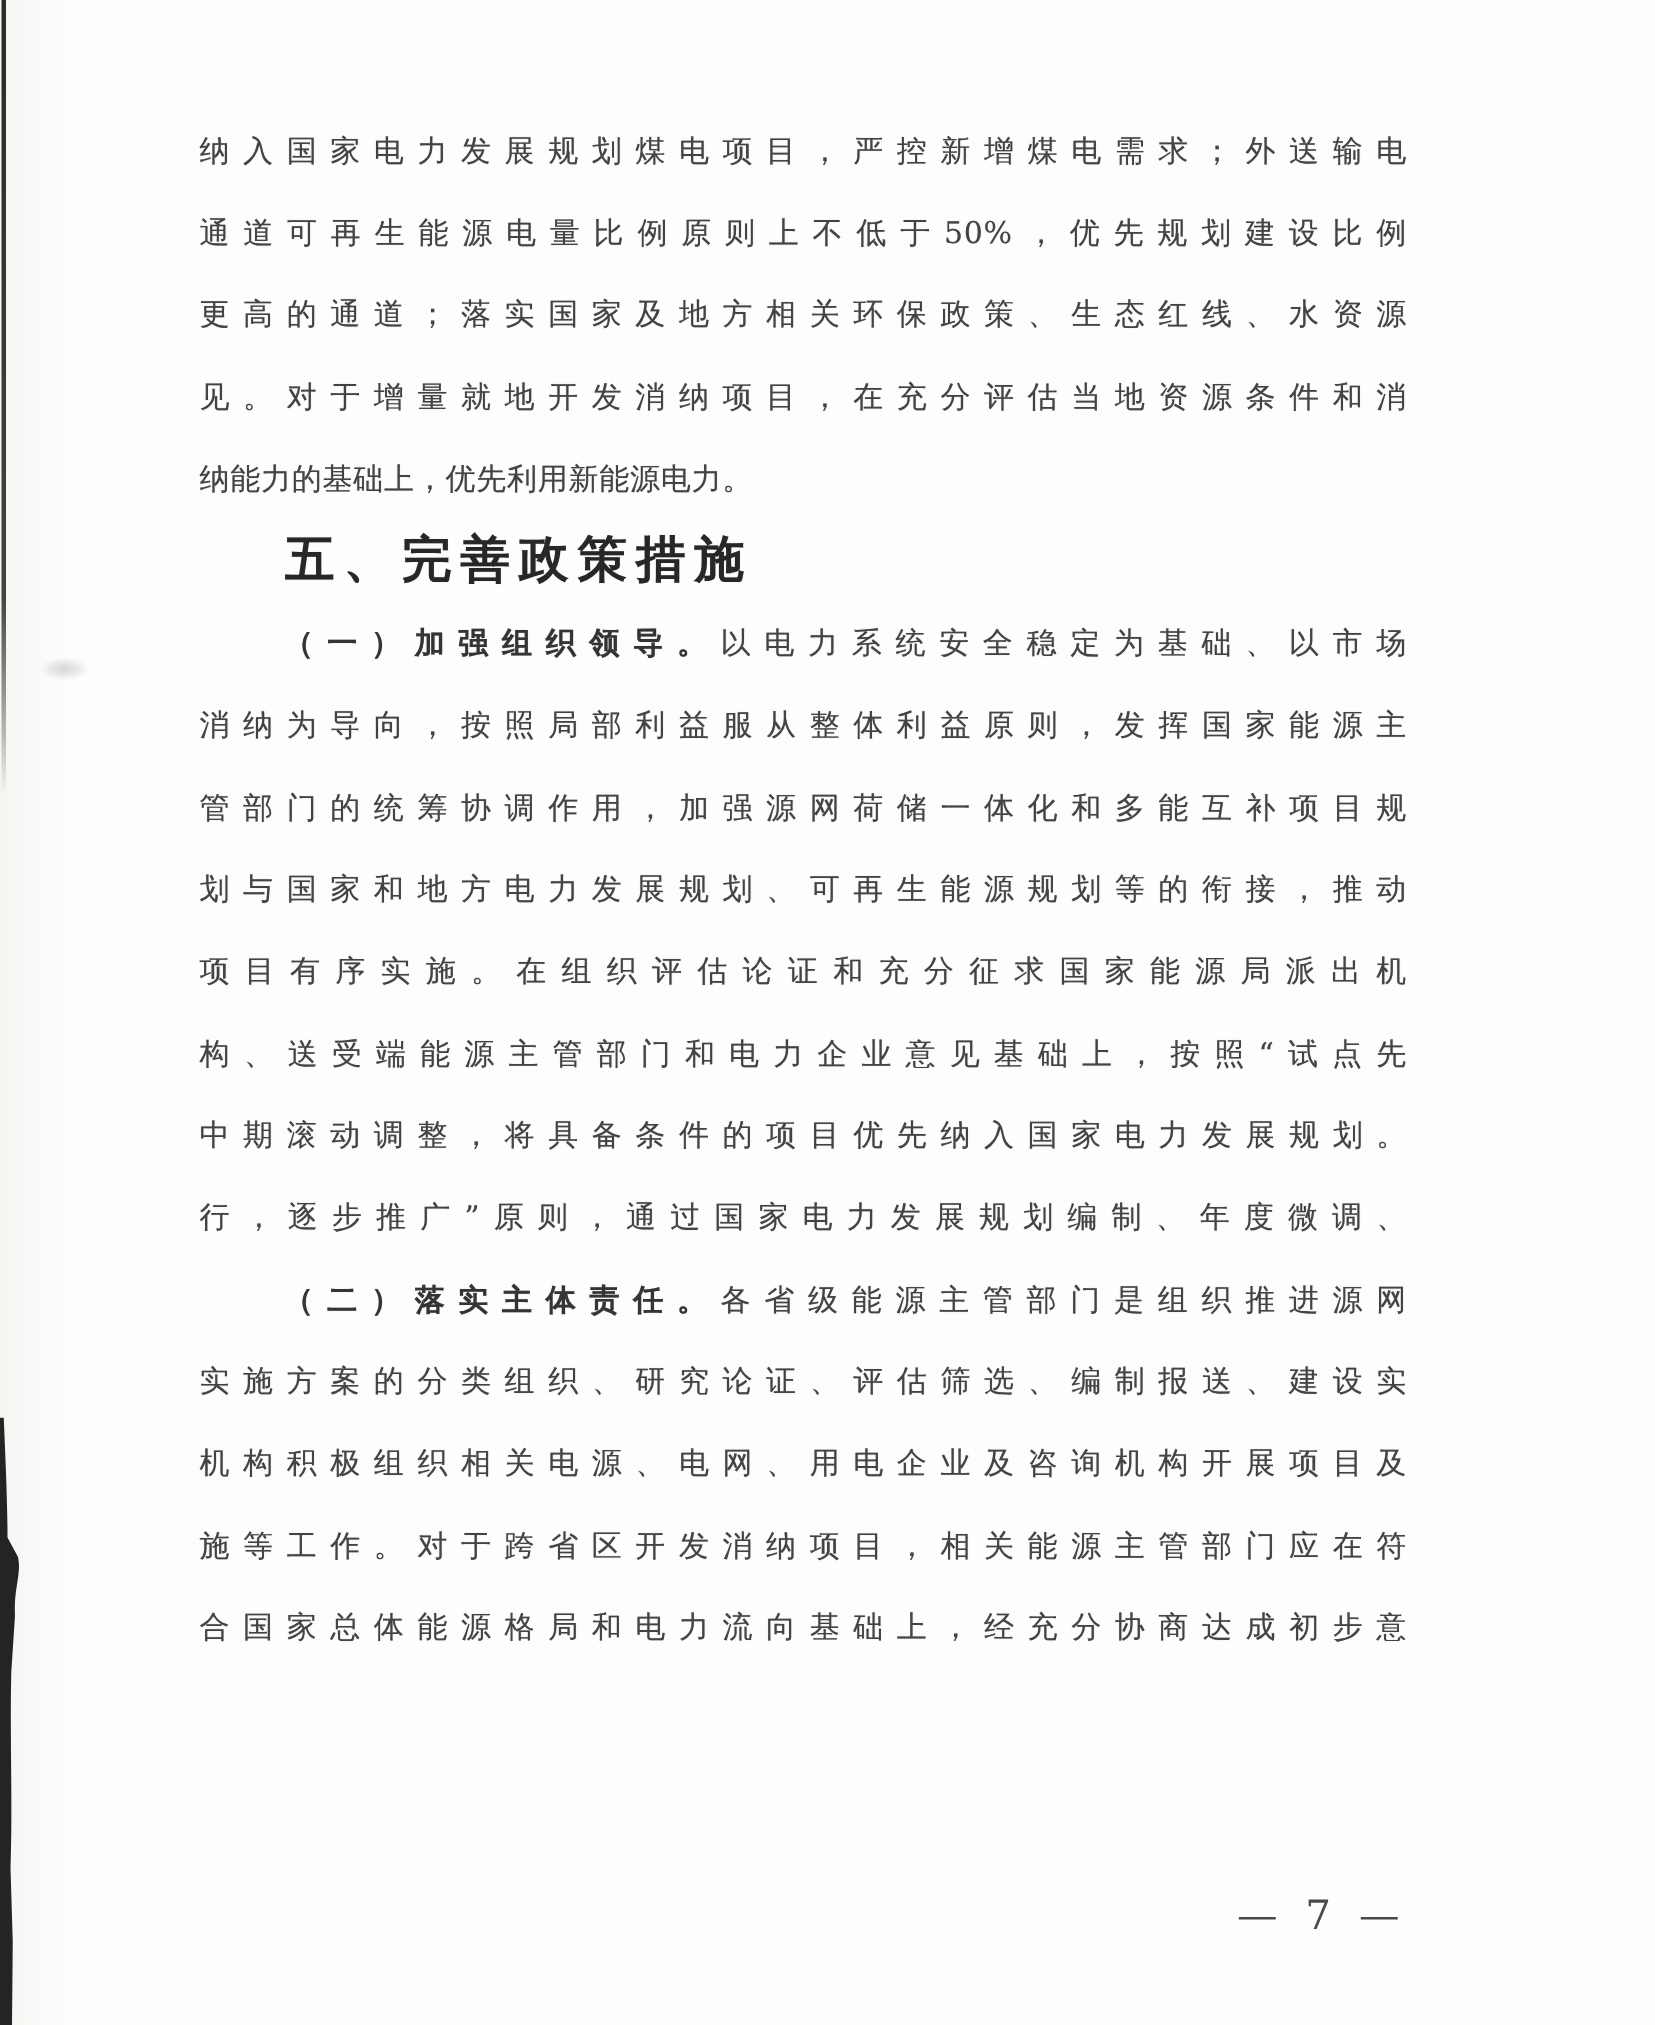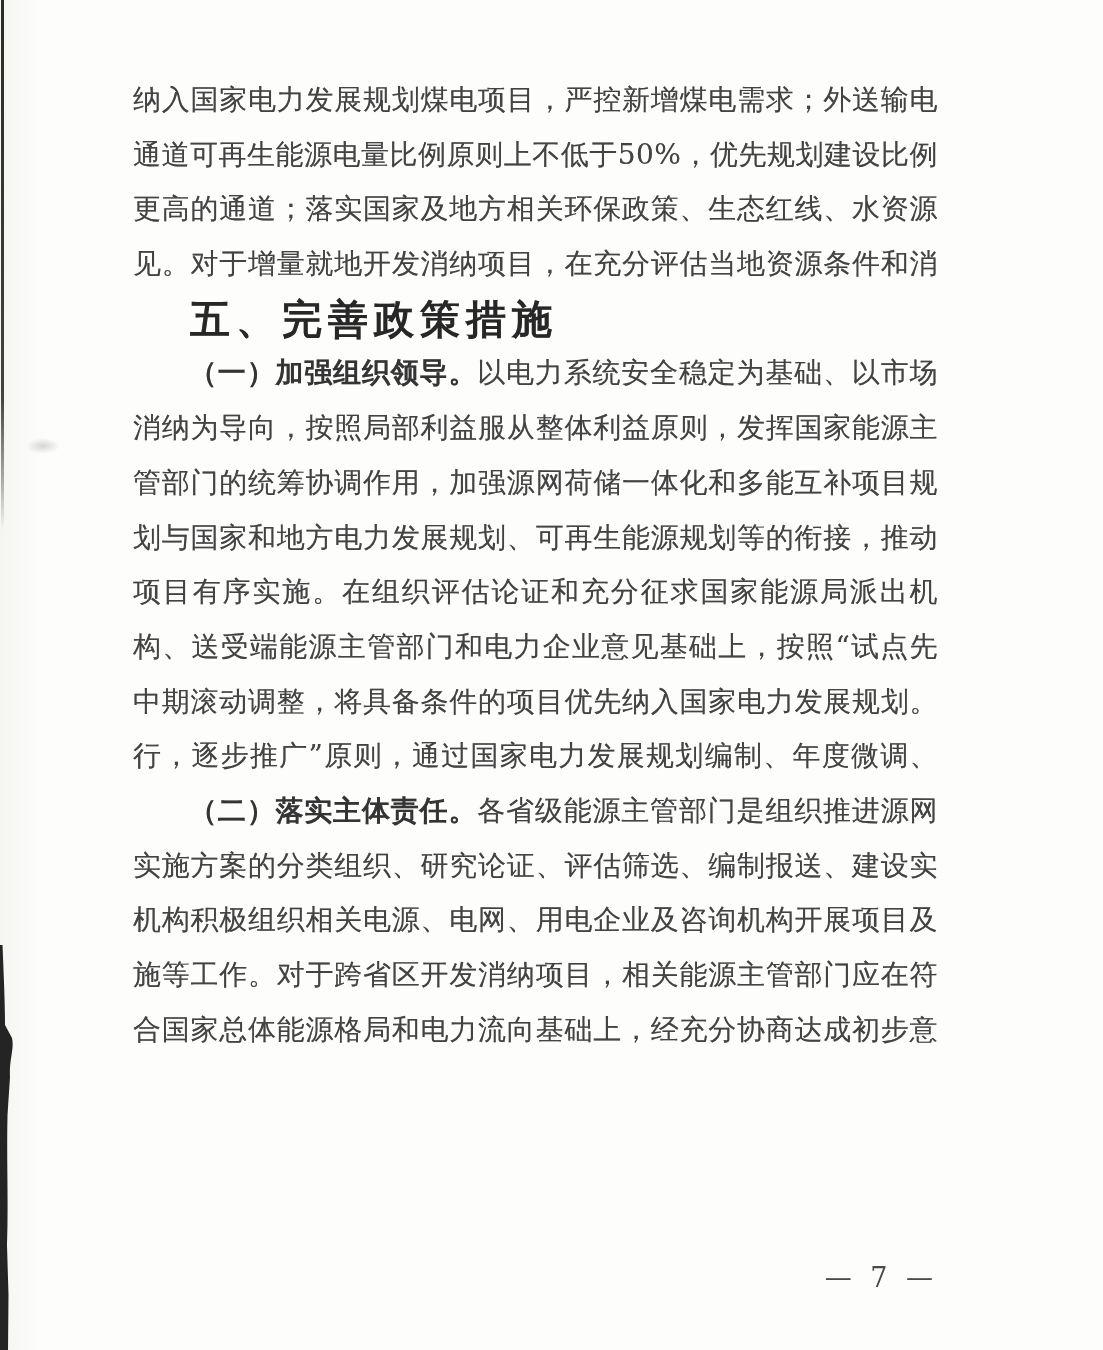--- a/index.html
+++ b/index.html
@@ -16,34 +16,34 @@
   }
   
   .body-text {
     position: absolute;
     left: 133px; top: 73px;
     width: 805px;
   }
   .t {
     height: 54.7px;
     line-height: 54.7px;
-    font-size: 28px;
+    font-size: 20px;
     letter-spacing: 0.5px;
     color: #434343;
     text-align: justify;
     text-justify: inter-character;
     white-space: normal;
     text-shadow: 0 0 0.6px rgba(60,60,60,0.45); 
   }
   .j { text-align-last: justify; }
   .ind { text-indent: 56px; }
   .heading {
     font-family: "DejaVu Sans", "Liberation Sans", sans-serif;
     font-weight: bold;
-    font-size: 40px;
+    font-size: 33px;
     letter-spacing: 6px;
     color: #272727;
     text-indent: 57px;
     text-align-last: left;
   }
   .lead {
     font-weight: bold;
     color: #343434;
     font-family: Liberation Serif, serif;
   }
@@ -89,20 +89,21 @@
              L7.5,170 C6.5,215 8.5,255 7,300 L8.5,350 L8,405 L0,405 Z" fill="#181818" opacity="0.95"></path>
   </svg>
   <div class="smudge"></div>
 
   <div class="body-text">
 
     <div class="t j">纳入国家电力发展规划煤电项目，严控新增煤电需求；外送输电</div>
     <div class="t j">通道可再生能源电量比例原则上不低于50%，优先规划建设比例</div>
     <div class="t j">更高的通道；落实国家及地方相关环保政策、生态红线、水资源</div>
     <div class="t j">见。对于增量就地开发消纳项目，在充分评估当地资源条件和消</div>
+    <div class="t">纳能力的基础上，优先利用新能源电力。</div>
 
     <div class="t heading">五、完善政策措施</div>
 
     <div class="t j ind"><span class="lead">（一）加强组织领导。</span><span>以电力系统安全稳定为基础、以市场</span></div>
     <div class="t j">消纳为导向，按照局部利益服从整体利益原则，发挥国家能源主</div>
     <div class="t j">管部门的统筹协调作用，加强源网荷储一体化和多能互补项目规</div>
     <div class="t j">划与国家和地方电力发展规划、可再生能源规划等的衔接，推动</div>
     <div class="t j">项目有序实施。在组织评估论证和充分征求国家能源局派出机</div>
     <div class="t j">构、送受端能源主管部门和电力企业意见基础上，按照“试点先</div>
     <div class="t j">中期滚动调整，将具备条件的项目优先纳入国家电力发展规划。</div>

